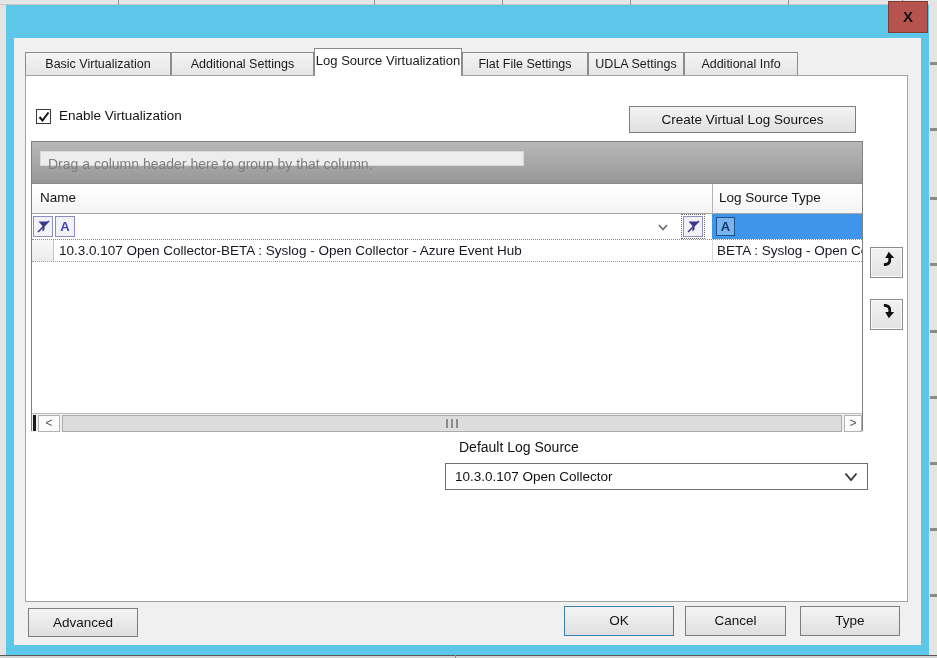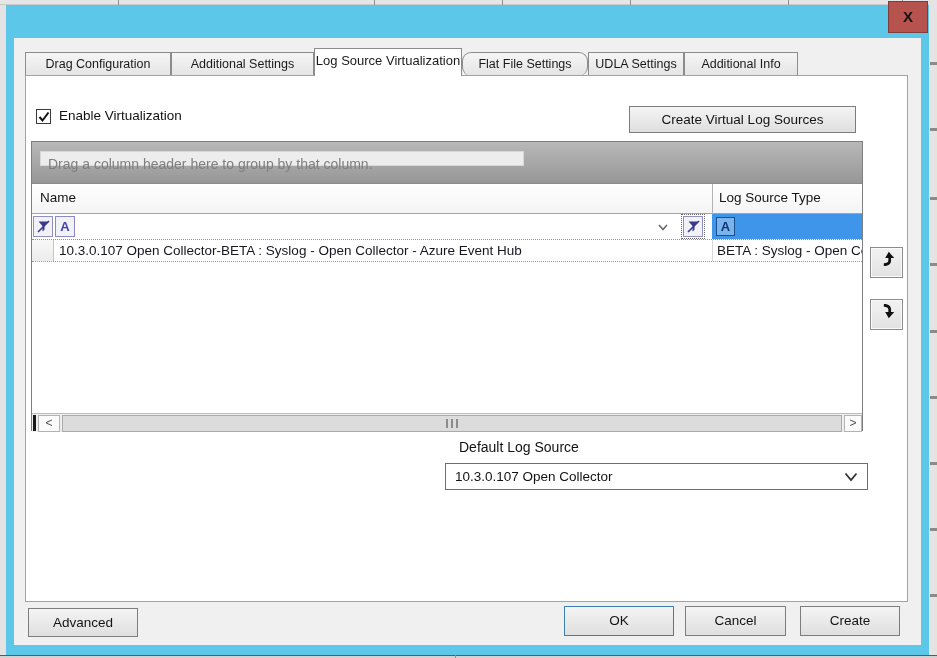--- a/index.html
+++ b/index.html
@@ -19,21 +19,21 @@
   .dlg-title { position:absolute; left:0; top:0; width:100%; height:33px; line-height:33px; text-align:center; font-size:15px; color:#1C1C1C; }
   .btn-close { position:absolute; left:882px; top:-4px; width:40px; height:32px; background:#B7534E; border:1px solid #7E3D3B; color:#141414; font-weight:bold; font-size:15px; text-align:center; line-height:29px; cursor:default; }
   .dlg-client { position:absolute; left:8px; top:33px; width:907px; height:607px; background:#F0F0F0; }
 
   
   .tab { position:absolute; top:14px; height:24px; background:linear-gradient(#F5F5F5,#E4E4E4); border:1px solid #8C8C8C; border-bottom:none; font-size:12.5px; color:#1A1A1A; text-align:center; line-height:23px; z-index:1; }
   .tab.active { top:10px; height:28px; background:#FFFFFF; z-index:3; font-size:13px; }
   .tab-bc  { left:11px;  width:146px; }
   .tab-as  { left:157px; width:143px; }
   .tab-lsv { left:300px; width:148px; }
-  .tab-ffs { left:448px; width:126px;border-radius:9px; }
+  .tab-ffs { left:448px; width:126px; }
   .tab-ud  { left:574px; width:96px;  }
   .tab-ai  { left:670px; width:114px; }
 
   
   .page { position:absolute; left:11px; top:37px; width:883px; height:527px; background:#FFFFFF; border:1px solid #a3a3a3; z-index:2; }
 
   
   .chk { position:absolute; left:10px; top:33px; width:15px; height:15px; background:#FFFFFF; border:1px solid #3B3B3B; }
   .chk svg { position:absolute; left:1px; top:1px; }
   .chk-label { position:absolute; left:33px; top:32px; font-size:13.5px; color:#121212; }
@@ -114,21 +114,21 @@
   <div class="bg-bottom"></div>
   <div class="bg-bottom-div"></div>
 
   <div class="dlg">
     <div class="btn-close">
       <span>X</span>
     </div>
 
     <div class="dlg-client">
 
-      <div class="tab tab-bc">Drag Configuration</div>
+      <div class="tab tab-bc">Basic Virtualization</div>
       <div class="tab tab-as">Additional Settings</div>
       <div class="tab tab-ffs">Flat File Settings</div>
       <div class="tab tab-ud">UDLA Settings</div>
       <div class="tab tab-ai">Additional Info</div>
 
       <div class="page">
 
         <div class="chk">
           <svg width="12" height="12" viewBox="0 0 12 12">
             <polyline points="1.5,6 4.5,9.5 10.5,1.5" fill="none" stroke="#111111" stroke-width="2"></polyline>
@@ -213,16 +213,16 @@
             <polyline points="1.5,1.5 7,8 12.5,1.5" fill="none" stroke="#333333" stroke-width="1.8"></polyline>
           </svg>
         </div>
       </div>
 
       <div class="tab tab-lsv active">Log Source Virtualization</div>
 
       <div class="btn btn-adv">Advanced</div>
       <div class="btn btn-ok">OK</div>
       <div class="btn btn-cancel">Cancel</div>
-      <div class="btn btn-apply">Create</div>
+      <div class="btn btn-apply">Type</div>
     </div>
   </div>
 </div>
 
 </body></html>

